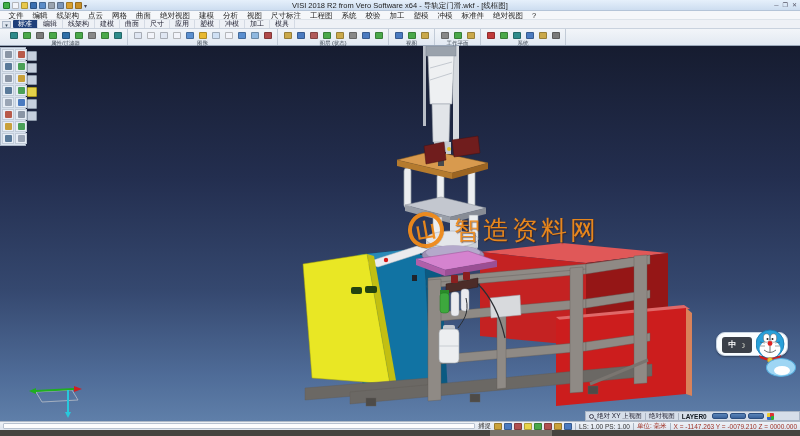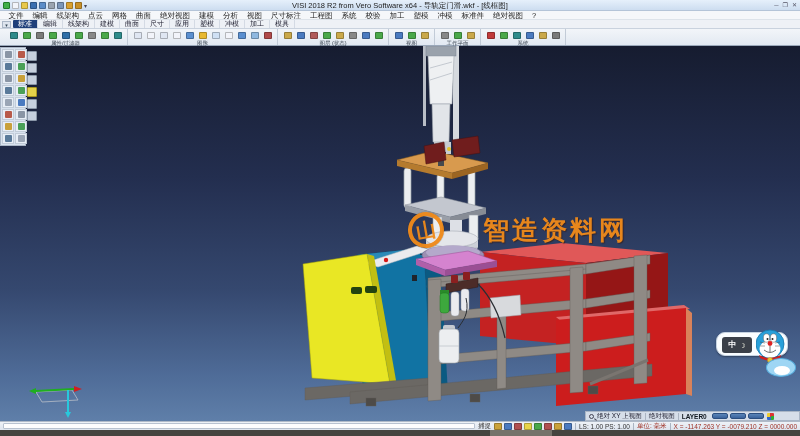--- a/index.html
+++ b/index.html
@@ -57,22 +57,22 @@
   .minipal{position:absolute;top:5px;left:27px;display:flex;flex-direction:column;gap:2px;}
   .mini-btn{width:10px;height:10px;background:#c6d0de;border:1px solid #8a97a8;border-radius:1px;}
   .mini-btn.active{background:#e4d24a;border-color:#a89620;}
 
   
   .watermark{position:absolute;left:408px;top:166px;display:flex;align-items:center;gap:10px;opacity:.96;}
   .wm-logo{width:36px;height:36px;border:4px solid var(--wm,#ef8a1a);border-radius:50%;
     display:flex;align-items:center;justify-content:center;transform:rotate(-10deg);
     box-shadow:0 0 1px rgba(0,0,0,.6);}
   .wm-logo span{font-size:20px;font-weight:bold;color:var(--wm,#ef8a1a);line-height:20px;}
-  .wm-text{font-size:26px;font-weight:bold;letter-spacing:3px;color:var(--wm,#ef8a1a);
-    text-shadow:1px 1px 1px rgba(60,20,0,.55);white-space:nowrap;margin-left:29px;}
+  .wm-text{font-size:26px;font-weight:normal;letter-spacing:3px;color:var(--wm,#ef8a1a);
+    text-shadow:1px 1px 1px rgba(60,20,0,.55);white-space:nowrap;}
 
   
   .ucs{position:absolute;left:28px;top:332px;}
   .ime{position:absolute;left:714px;top:282px;width:86px;height:60px;}
   .ime-pill{position:absolute;left:2px;top:4px;width:72px;height:24px;background:#fafdff;
     border:1px solid #c6d3e2;border-radius:9px;box-shadow:0 1px 2px rgba(0,0,0,.35);}
   .ime-dark{position:absolute;left:5px;top:4px;width:30px;height:16px;background:#3b4049;border-radius:3px;
     display:flex;align-items:center;justify-content:center;gap:3px;}
   .ime-dark .zh{font-size:8px;font-weight:bold;color:#fff;line-height:8px;}
   .ime-dark .mn{font-size:7px;color:#ffe;line-height:7px;}

